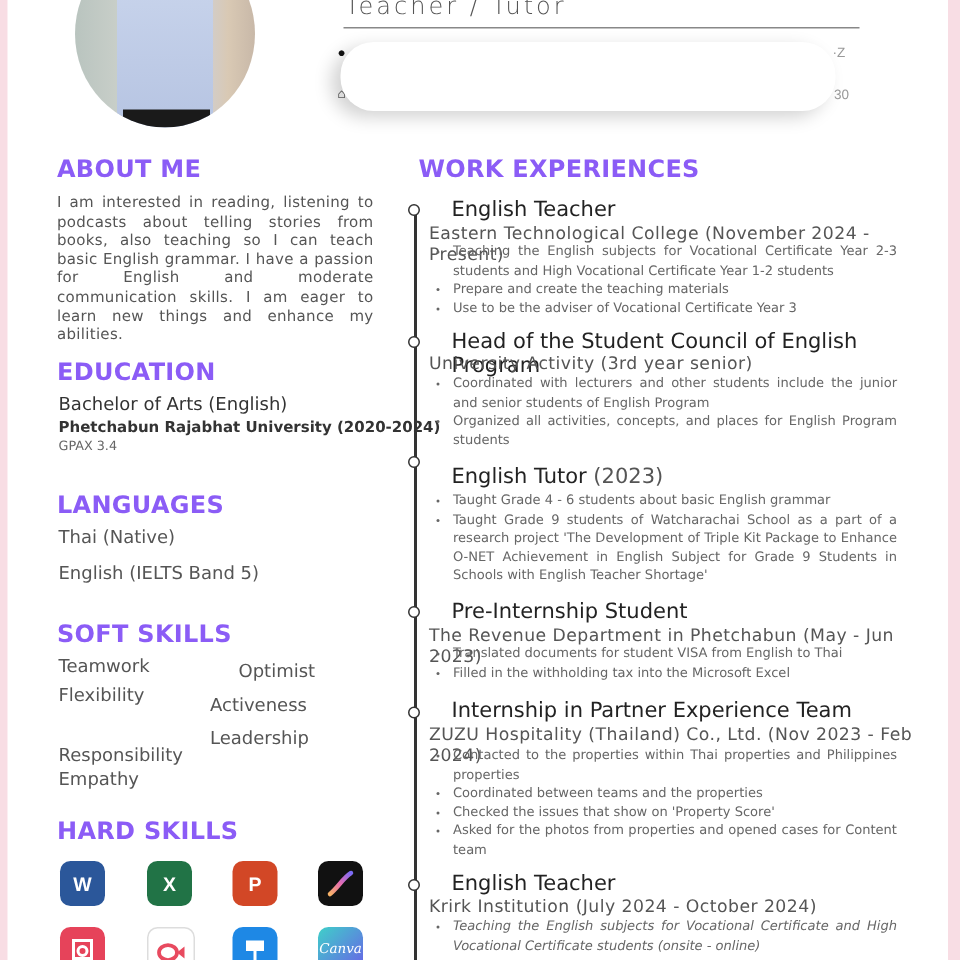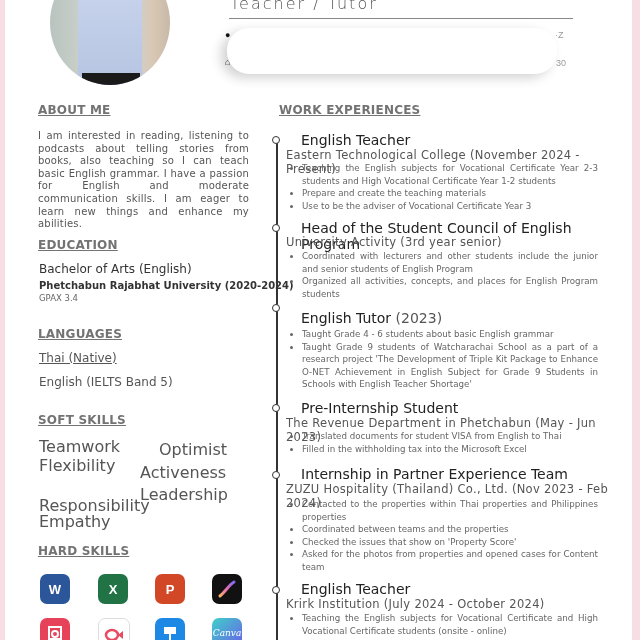--- a/index.html
+++ b/index.html
@@ -6,27 +6,27 @@
   body{width:640px;height:640px;overflow:hidden;background:#f8dde4;position:relative;font-family:"Liberation Sans",sans-serif;}
   .page{position:absolute;left:5px;top:0;width:627px;height:640px;background:#fff;overflow:hidden;}
   .photo{position:absolute;left:45px;top:-40px;width:120px;height:125px;border-radius:50%;overflow:hidden;background:linear-gradient(90deg,#b9c4bf 0%,#c9cfc9 25%,#d8dfee 40%,#c7d3ea 60%,#d9c9b4 85%,#c8b8a8 100%);}
   .photo .shirt{position:absolute;left:28px;top:0;width:64px;height:125px;background:linear-gradient(180deg,#cdd8ee,#b6c4e2);border-radius:20px 20px 0 0;}
   .photo .belt{position:absolute;left:32px;top:113px;width:58px;height:12px;background:#1a1a1a;}
   .job-title{position:absolute;left:225px;top:-6px;font-size:16px;letter-spacing:2px;color:#555;font-family:"DejaVu Sans",sans-serif;font-weight:300;}
   .title-rule{position:absolute;left:224px;top:18px;width:344px;height:1px;background:#888;}
   .contact-box{position:absolute;left:222px;top:28px;width:330px;height:46px;background:#fff;border-radius:22px;box-shadow:-6px 4px 12px rgba(0,0,0,0.18);}
   .contact-edge{position:absolute;font-size:9px;color:#999;}
   .contact-icon{position:absolute;font-size:9px;color:#111;}
-  h2{margin:0;font-family:"DejaVu Sans",sans-serif;font-weight:bold;font-size:12px;color:#737373;position:absolute;letter-spacing:0.2px;text-decoration:underline;}
+  h2{margin:0;font-family:"DejaVu Sans",sans-serif;font-weight:bold;font-size:16px;color:#8b5cf6;position:absolute;letter-spacing:0.2px;}
   .about{position:absolute;left:33px;top:130px;width:211px;font-size:10px;line-height:12.6px;color:#555;text-align:justify;font-family:"DejaVu Sans",sans-serif;letter-spacing:0.2px;}
   .edu-degree{position:absolute;left:34px;top:262px;font-size:12px;color:#333;font-family:"DejaVu Sans",sans-serif;}
   .edu-school{position:absolute;left:34px;top:280px;font-size:10px;color:#333;font-family:"DejaVu Sans",sans-serif;font-weight:bold;}
   .edu-gpa{position:absolute;left:34px;top:293px;font-size:8.5px;color:#666;font-family:"DejaVu Sans",sans-serif;}
   .lang{position:absolute;left:34px;font-size:12px;color:#555;font-family:"DejaVu Sans",sans-serif;}
-  .skill{position:absolute;font-size:16px;color:#555;font-family:"DejaVu Sans",sans-serif;}
+  .skill{position:absolute;font-size:12px;color:#555;font-family:"DejaVu Sans",sans-serif;}
   .app-icon{position:absolute;width:30px;height:30px;border-radius:7px;display:flex;align-items:center;justify-content:center;color:#fff;font-weight:bold;font-size:13px;font-family:"Liberation Sans",sans-serif;}
   .timeline-line{position:absolute;left:271px;top:140px;width:2px;height:500px;background:#333;}
   .dot{position:absolute;left:267px;width:6px;height:6px;border:1.5px solid #333;border-radius:50%;background:#fff;}
   .role{position:absolute;left:296px;font-size:14px;color:#222;font-family:"DejaVu Sans",sans-serif;}
   .role .yr{color:#555;}
   .org{position:absolute;left:281px;font-size:11.5px;color:#555;font-family:"DejaVu Sans",sans-serif;letter-spacing:0.3px;}
   ul.bul{position:absolute;left:284px;margin:0;padding:0 0 0 13px;width:296px;font-size:8.7px;line-height:12.5px;color:#666;font-family:"DejaVu Sans",sans-serif;text-align:justify;}
   ul.bul li{margin:0;}
 </style>
 </head>
@@ -50,21 +50,21 @@
 
   <h2 style="left:33px;top:103px;">ABOUT ME</h2>
   <div class="about">I am interested in reading, listening to podcasts about telling stories from books, also teaching so I can teach basic English grammar. I have a passion for English and moderate communication skills. I am eager to learn new things and enhance my abilities.</div>
 
   <h2 style="left:33px;top:238px;">EDUCATION</h2>
   <div class="edu-degree">Bachelor of Arts (English)</div>
   <div class="edu-school">Phetchabun Rajabhat University (2020-2024)</div>
   <div class="edu-gpa">GPAX 3.4</div>
 
   <h2 style="left:33px;top:327px;">LANGUAGES</h2>
-  <div class="lang" style="top:351px;text-decoration:underline;">Thai (Native)</div>
+  <div class="lang" style="top:351px;">Thai (Native)</div>
   <div class="lang" style="top:375px;">English (IELTS Band 5)</div>
 
   <h2 style="left:33px;top:413px;">SOFT SKILLS</h2>
   <div class="skill" style="left:34px;top:437px;">Teamwork</div>
   <div class="skill" style="left:34px;top:456px;">Flexibility</div>
   <div class="skill" style="left:34px;top:496px;">Responsibility</div>
   <div class="skill" style="left:34px;top:512px;">Empathy</div>
   <div class="skill" style="left:135px;top:440px;margin-left:19px;">Optimist</div>
   <div class="skill" style="left:135px;top:463px;">Activeness</div>
   <div class="skill" style="left:135px;top:485px;text-align:right;">Leadership</div>
@@ -156,17 +156,17 @@
   <ul class="bul" style="top:498px;">
     <li>Contacted to the properties within Thai properties and Philippines properties</li>
     <li>Coordinated between teams and the properties</li>
     <li>Checked the issues that show on 'Property Score'</li>
     <li>Asked for the photos from properties and opened cases for Content team</li>
   </ul>
 
   <div class="dot" style="top:586px;"></div>
   <div class="role" style="top:581px;"><span>English Teacher</span></div>
   <div class="org" style="top:597px;">Krirk Institution (July 2024 - October 2024)</div>
-  <ul class="bul" style="top:612px;">
+  <ul class="bul" style="top:612px;font-style:italic;">
     <li>Teaching the English subjects for Vocational Certificate and High Vocational Certificate students (onsite - online)</li>
   </ul>
 
 </div>
 
 </body></html>

